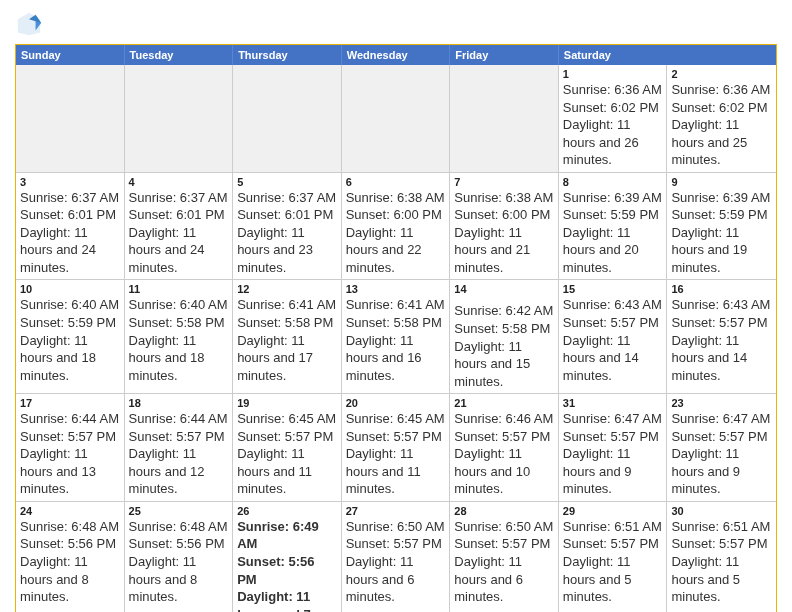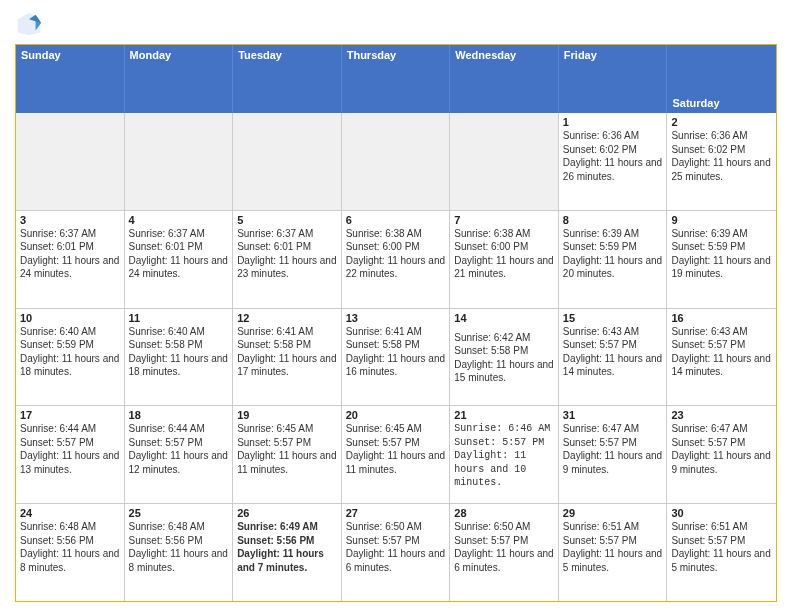--- a/index.html
+++ b/index.html
@@ -65,21 +65,21 @@
       background: #4472c4;
     }
     .cal-header-cell {
       color: #fff;
       font-size: 11px;
       font-weight: bold;
       padding: 4px 5px;
       border-right: 1px solid #5585d4;
       text-align: left;
     }
-    .cal-header-cell:last-child { border-right: none; margin-top: 48px; }
+    .cal-header-cell:last-child { border-right: none; }
     .cal-body {
       flex: 1;
       display: flex;
       flex-direction: column;
     }
     .cal-row {
       display: grid;
       grid-template-columns: repeat(7, 1fr);
       flex: 1;
       border-top: 1px solid #ccc;
@@ -98,21 +98,21 @@
     .cal-cell.empty { background: #f5f5f5; }
     .cal-cell.shaded { background: #f0f0f0; }
     .day-num {
       font-size: 11px;
       font-weight: bold;
       color: #222;
       display: block;
       margin-bottom: 1px;
     }
     .day-info {
-      font-size: 10px;
+      font-size: 13px;
       line-height: 1.35;
       color: #333;
     }
   </style>
 </head>
 <body>
 
 <div class="page">
   <div class="header">
     <div class="logo">
@@ -128,21 +128,20 @@
     </div>
     <div class="title-section">
       <div class="month-title"></div>
       <div class="subtitle"></div>
     </div>
   </div>
 
   <div class="calendar">
     <div class="cal-header" id="cal-header">
         <div class="cal-header-cell">Sunday</div>
-        <div class="cal-header-cell">Monday</div>
         <div class="cal-header-cell">Tuesday</div>
         <div class="cal-header-cell">Thursday</div>
         <div class="cal-header-cell">Wednesday</div>
         <div class="cal-header-cell">Friday</div>
         <div class="cal-header-cell">Saturday</div>
       </div>
     <div class="cal-body" id="cal-body">
         <div class="cal-row">
           <div class="cal-cell empty shaded"></div>
           <div class="cal-cell empty shaded"></div>
@@ -270,21 +269,21 @@
 Daylight: 11 hours and 11 minutes.</div>
           </div>
           <div class="cal-cell">
             <span class="day-num">20</span>
             <div class="day-info" style="white-space: pre-line;">Sunrise: 6:45 AM
 Sunset: 5:57 PM
 Daylight: 11 hours and 11 minutes.</div>
           </div>
           <div class="cal-cell">
             <span class="day-num">21</span>
-            <div class="day-info" style="white-space: pre-line; font-family: Liberation Mono, monospace;">Sunrise: 6:46 AM
+            <div class="day-info" style="white-space: pre-line;">Sunrise: 6:46 AM
 Sunset: 5:57 PM
 Daylight: 11 hours and 10 minutes.</div>
           </div>
           <div class="cal-cell">
             <span class="day-num">31</span>
             <div class="day-info" style="white-space: pre-line;">Sunrise: 6:47 AM
 Sunset: 5:57 PM
 Daylight: 11 hours and 9 minutes.</div>
           </div>
           <div class="cal-cell">

